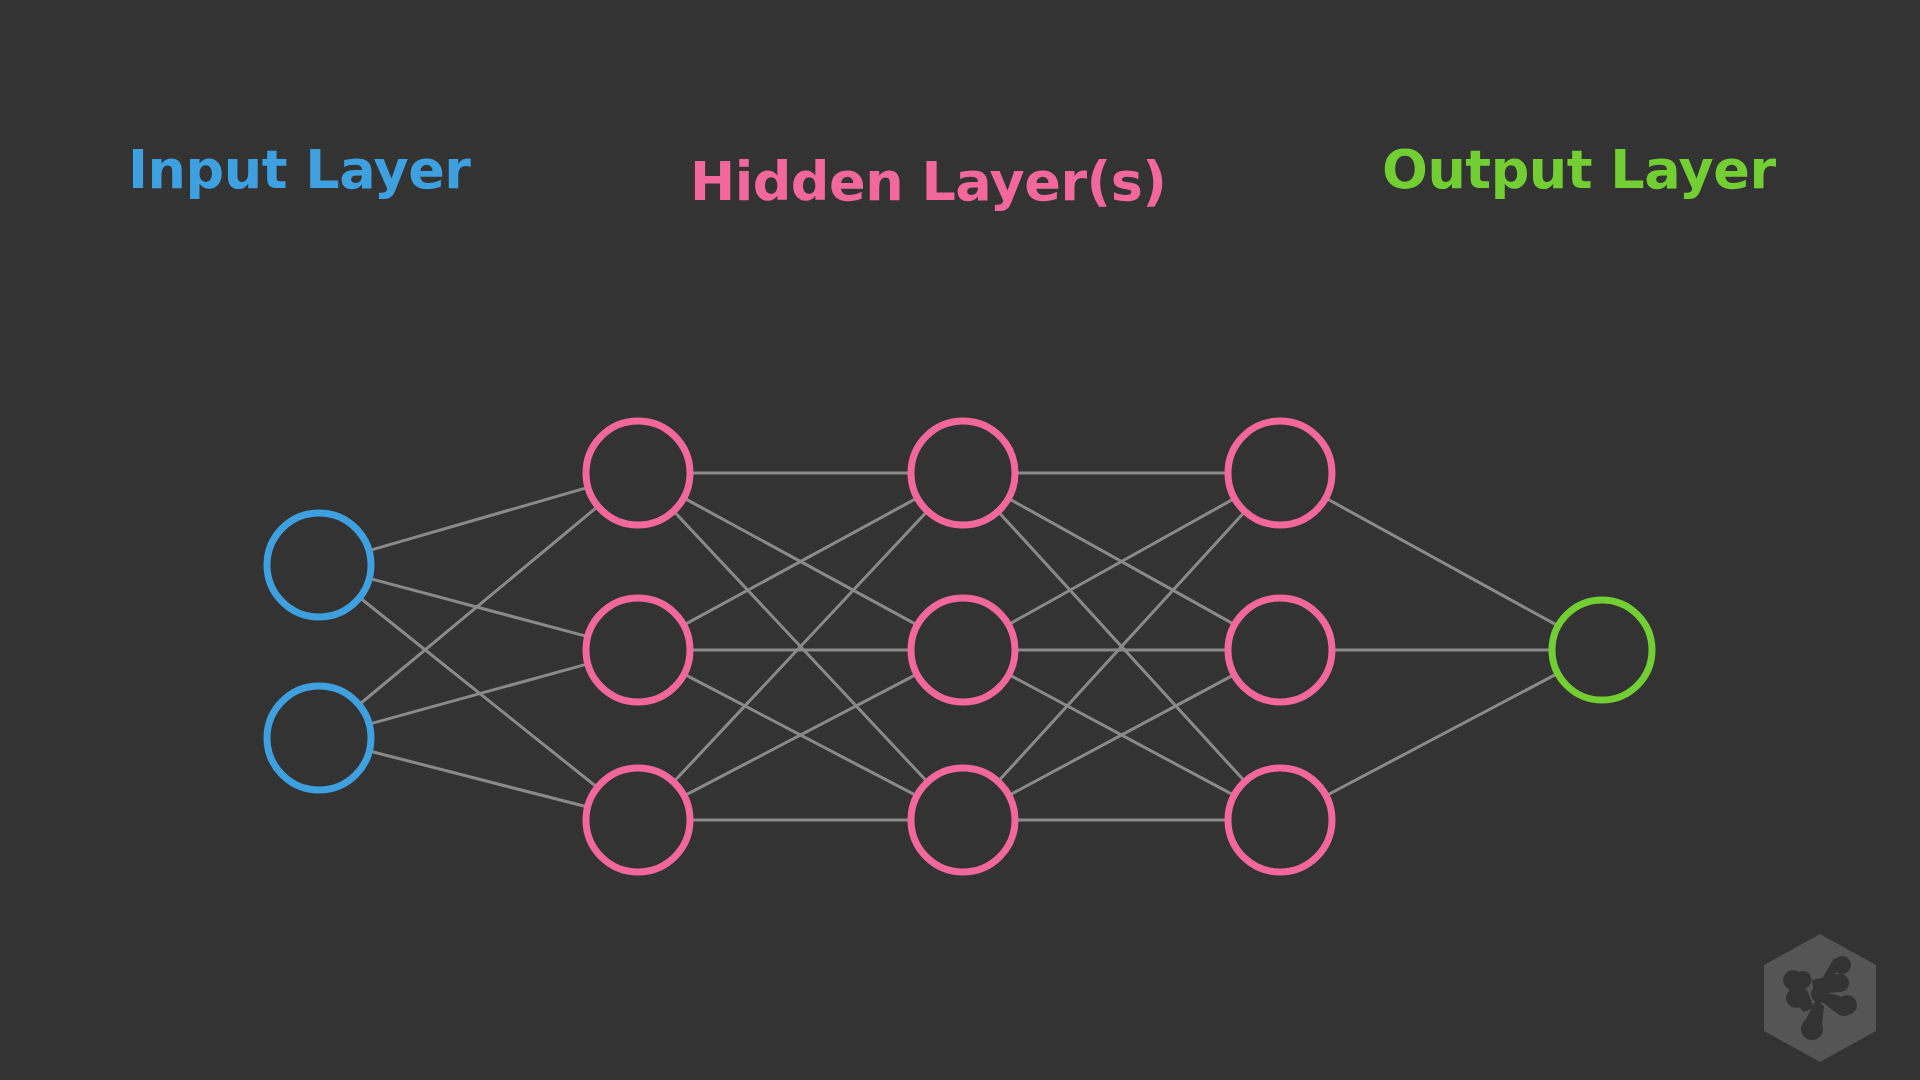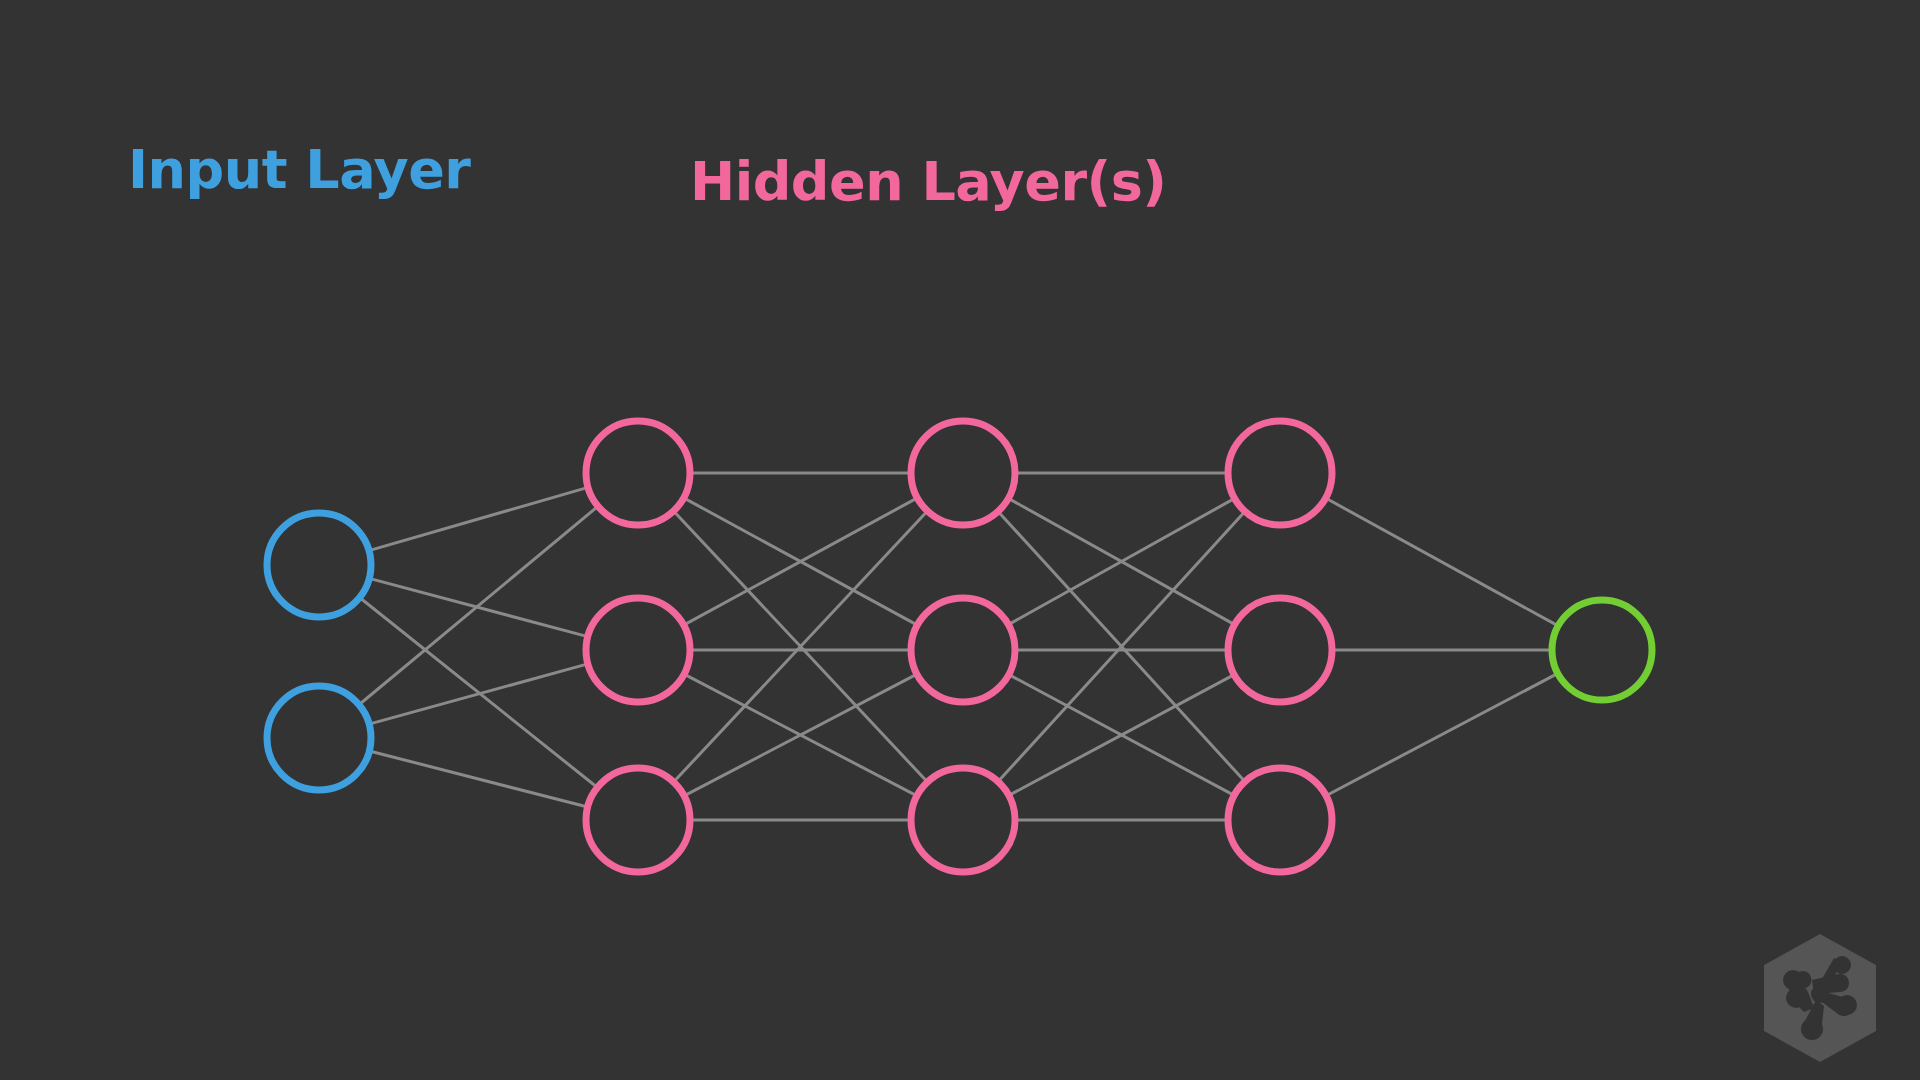--- a/index.html
+++ b/index.html
@@ -91,20 +91,21 @@
         <circle cx="1280" cy="650" r="52" fill="none" stroke="#F2689C" stroke-width="7"></circle>
         <circle cx="1280" cy="820" r="52" fill="none" stroke="#F2689C" stroke-width="7"></circle>
         <circle cx="1602" cy="650" r="50" fill="none" stroke="#72CE33" stroke-width="7"></circle>
       </g>
   </svg>
 
   <div class="layer-label" id="label-input" style="color: rgb(63, 160, 224);">Input Layer</div>
 
   <div class="layer-label" id="label-hidden" style="color: rgb(242, 104, 156);">Hidden Layer(s)</div>
 
+  <div class="layer-label" id="label-output" style="color: rgb(114, 206, 51);">Output Layer</div>
 
   <svg id="watermark" viewBox="0 0 136 140">
     <path id="wm-hex" d="M68 6 L124 37 L124 103 L68 134 L12 103 L12 37 Z" fill="#555555" stroke="none"></path>
     <g fill="#333333">
       <path d="M82 30 C86 32 88 37 86 42 L72 64 L66 58 Z"></path>
       <path d="M44 46 C48 42 55 42 58 47 C61 52 59 58 54 60 L38 66 L36 56 Z"></path>
       <path d="M60 52 L86 46 C92 45 97 49 97 55 C97 60 93 64 88 64 L62 66 Z"></path>
       <path d="M42 74 C38 70 38 63 43 60 C48 57 54 59 56 64 L62 80 L52 84 Z"></path>
       <path d="M66 62 L64 68 L70 74 L86 86 C91 90 98 88 100 82 C102 77 99 71 94 70 Z"></path>
       <path d="M64 72 L72 78 L70 96 C70 102 65 107 59 105 C54 104 51 98 53 93 Z"></path>

